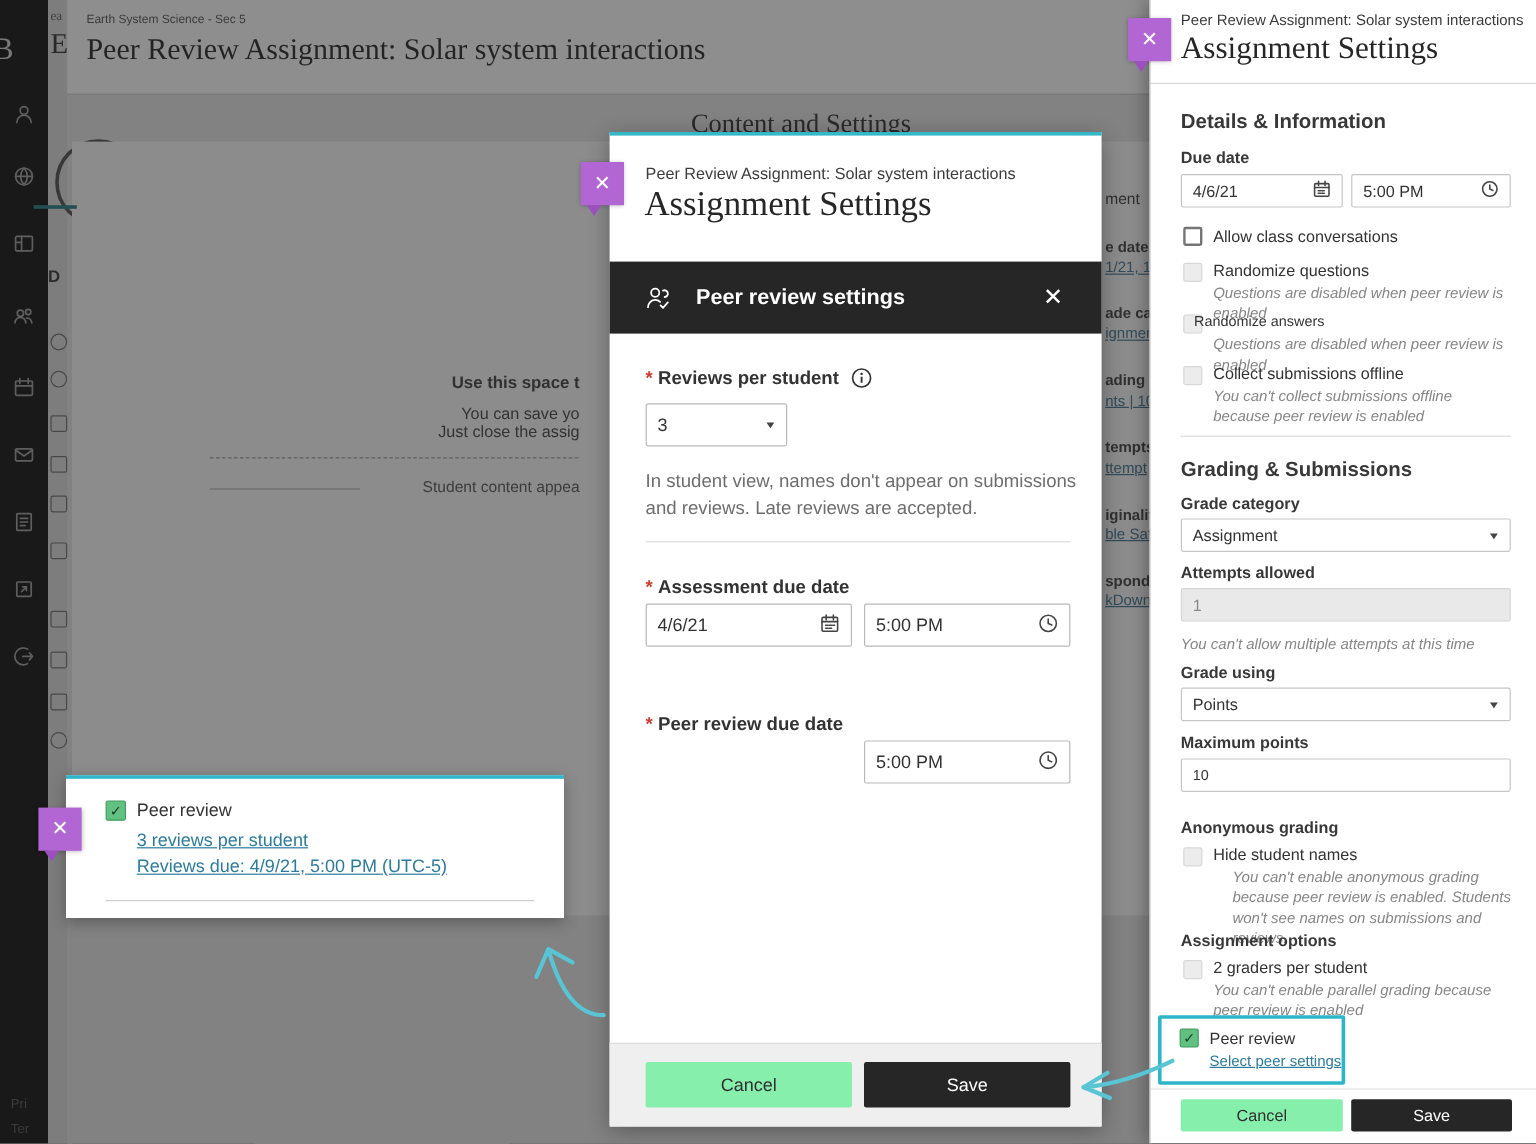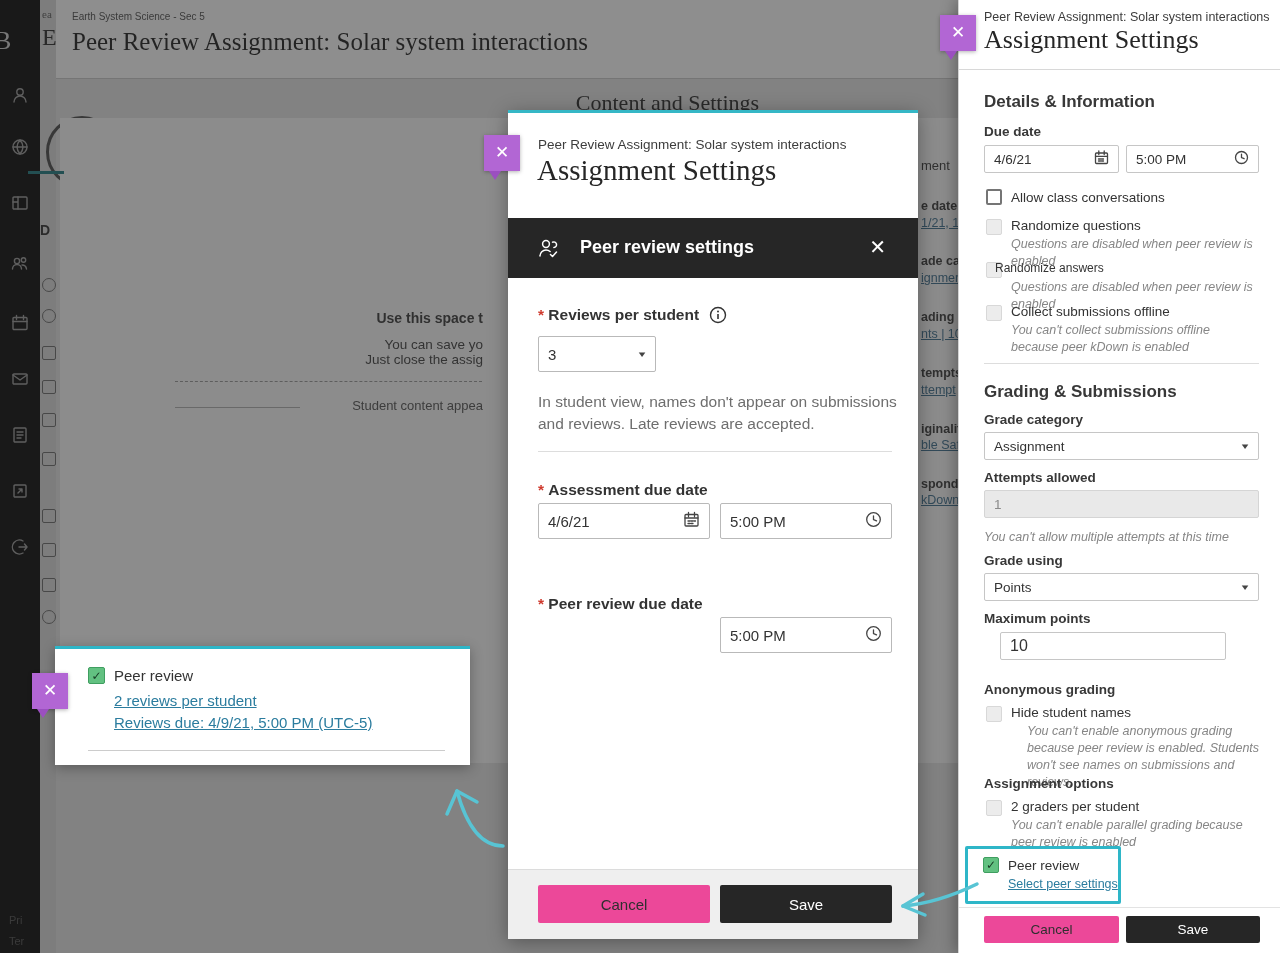--- a/index.html
+++ b/index.html
@@ -32,21 +32,21 @@
   .cb.checked{border:1px solid #3f9e60;background:#62c181;color:#163b24;
               display:flex;align-items:center;justify-content:center;font-size:12px;font-weight:bold;}
   .note{font-style:italic;color:#868686;font-size:12.5px;line-height:1.35;}
   .lbl{font-weight:bold;color:#383838;font-size:13.5px;}
   .link{color:#2b7c9e;text-decoration:underline;cursor:pointer;}
   .ptab{position:absolute;width:36px;height:36px;background:#b266d4;color:#fff;text-align:center;
         line-height:36px;font-size:17px;cursor:pointer;box-shadow:0 1px 4px rgba(0,0,0,.3);}
   .ptab .tail{position:absolute;left:5px;top:36px;width:0;height:0;border-left:6px solid transparent;
         border-right:6px solid transparent;border-top:9px solid #9b4fc0;}
   .btn{display:flex;align-items:center;justify-content:center;box-sizing:border-box;border-radius:2px;cursor:pointer;}
-  .btn.gray{background:#ec4899;color:#2f2f2f;}
+  .btn.gray{background:#86efac;color:#2f2f2f;}
   .btn.dark{background:#262626;color:#fff;}
 
   
   .modal{position:absolute;left:508px;top:110px;width:410px;height:825px;background:#fff;z-index:10;
          border-top:3px solid #35b7c6;box-shadow:0 4px 18px rgba(0,0,0,.35);}
   .modal-bar{position:absolute;left:0;top:105px;width:100%;height:60px;background:#262626;}
   .req{color:#cf3a2e;font-weight:bold;}
 
   
   .panel{position:absolute;left:958px;top:0;width:322px;height:953px;background:#fff;z-index:11;
@@ -280,42 +280,42 @@
     <span class="cb disabled abs" style="left:27px;top:219px;"></span>
     <div class="abs" style="left:52px;top:218px;font-size:13.5px;color:#333;">Randomize questions</div>
     <div class="note abs" style="left:52px;top:236px;width:252px;">Questions are disabled when peer review is enabled</div>
 
     <span class="cb disabled abs" style="left:27px;top:262px;"></span>
     <div class="abs" style="left:36px;top:261px;font-size:12px;color:#333;">Randomize answers</div>
     <div class="note abs" style="left:52px;top:279px;width:252px;">Questions are disabled when peer review is enabled</div>
 
     <span class="cb disabled abs" style="left:27px;top:305px;"></span>
     <div class="abs" style="left:52px;top:304px;font-size:13.5px;color:#333;">Collect submissions offline</div>
-    <div class="note abs" style="left:52px;top:322px;width:232px;">You can't collect submissions offline because peer kDown is enabled</div>
+    <div class="note abs" style="left:52px;top:322px;width:232px;">You can't collect submissions offline because peer review is enabled</div>
 
     <div class="abs" style="left:25px;top:363px;width:275px;border-top:1px solid #ddd;"></div>
 
     <div class="abs" style="left:25px;top:382px;font-size:17px;font-weight:bold;color:#383838;">Grading &amp; Submissions</div>
     <div class="abs lbl" style="left:25px;top:412px;">Grade category</div>
     <div class="field abs" style="left:25px;top:432px;width:275px;height:28px;font-size:13.5px;border-color:#c6c6c6;">
       <span>Assignment</span>
       <span class="caret">▼</span>
     </div>
     <div class="abs lbl" style="left:25px;top:470px;">Attempts allowed</div>
     <div class="field abs" style="left:25px;top:490px;width:275px;height:28px;font-size:13.5px;background:#e9e9e9;border-color:#d5d5d5;color:#8a8a8a;">
       <span>1</span>
     </div>
     <div class="note abs" style="left:25px;top:529px;width:270px;">You can't allow multiple attempts at this time</div>
     <div class="abs lbl" style="left:25px;top:553px;">Grade using</div>
     <div class="field abs" style="left:25px;top:573px;width:275px;height:28px;font-size:13.5px;border-color:#c6c6c6;">
       <span>Points</span>
       <span class="caret">▼</span>
     </div>
     <div class="abs lbl" style="left:25px;top:611px;">Maximum points</div>
-    <div class="field abs" style="left:25px;top:632px;width:226px;height:28px;font-size:16px;border-color:#c6c6c6;margin-left:16px;">
+    <div class="field abs" style="left:25px;top:632px;width:275px;height:28px;font-size:12px;border-color:#c6c6c6;">
       <span>10</span>
     </div>
 
     <div class="abs lbl" style="left:25px;top:682px;">Anonymous grading</div>
     <span class="cb disabled abs" style="left:27px;top:706px;"></span>
     <div class="abs" style="left:52px;top:705px;font-size:13.5px;color:#333;">Hide student names</div>
     <div class="note abs" style="left:68px;top:723px;width:252px;">You can't enable anonymous grading because peer review is enabled. Students won't see names on submissions and reviews.</div>
 
     <div class="abs lbl" style="left:25px;top:776px;">Assignment options</div>
     <span class="cb disabled abs" style="left:27px;top:800px;"></span>
@@ -337,21 +337,21 @@
 
   <div class="callout">
     <div class="ptab" style="left:-23px;top:24px;">
       <span>✕</span>
       <span class="tail"></span>
     </div>
     <span class="cb checked abs" style="left:33px;top:18px;width:17px;height:17px;">
       <span>✓</span>
     </span>
     <div class="abs" style="left:59px;top:18px;font-size:15px;color:#333;">Peer review</div>
-    <div class="link abs" style="left:59px;top:43px;font-size:15px;">2 reviews per student</div>
+    <div class="link abs" style="left:59px;top:43px;font-size:15px;">3 reviews per student</div>
     <div class="link abs" style="left:59px;top:65px;font-size:15px;">Reviews due: 4/9/21, 5:00 PM (UTC-5)</div>
     <div class="abs" style="left:33px;top:101px;width:357px;border-top:1px solid #ccc;"></div>
   </div>
 
   <svg class="arrows" width="1280" height="953">
     <g stroke="#58c4d4" stroke-width="3.5" fill="none" stroke-linecap="round">
       <path d="M 503 846 Q 472 846 457 791"></path>
       <path d="M 457 791 L 447 814 M 457 791 L 477 802"></path>
       <path d="M 977 884 Q 938 903 903 906"></path>
       <path d="M 903 906 L 923 894 M 903 906 L 925 915"></path>

